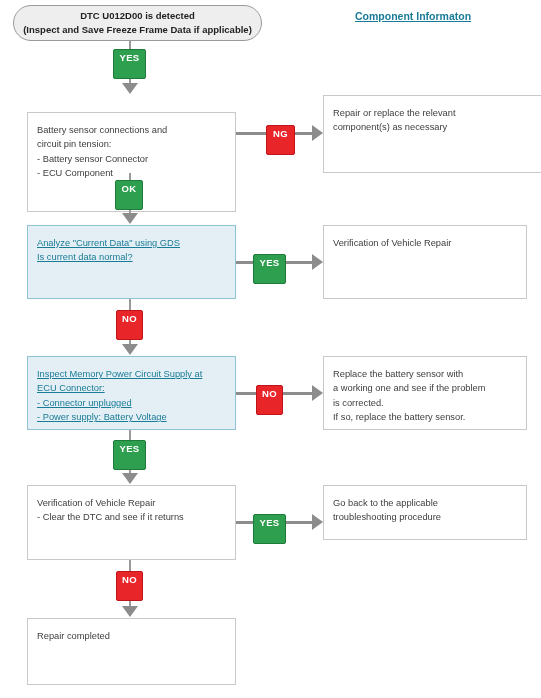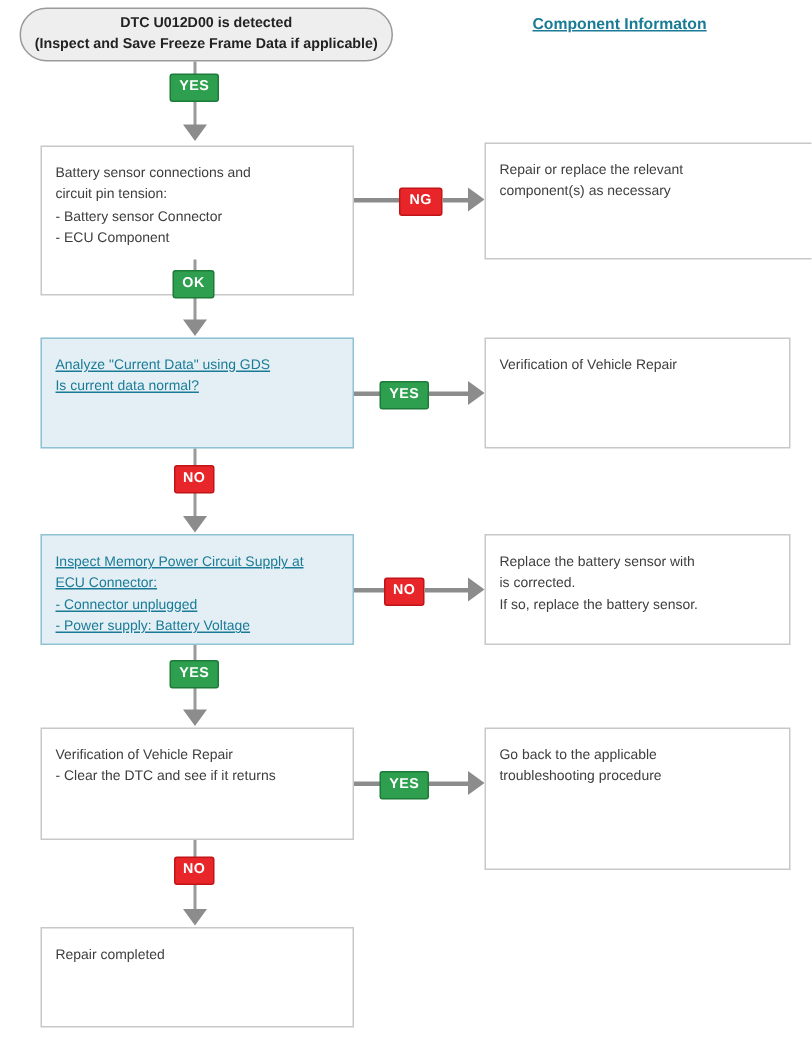--- a/index.html
+++ b/index.html
@@ -108,21 +108,21 @@
 
   
   .badge {
     position: absolute;
     box-sizing: border-box;
     font-size: 9.5px;
     font-weight: bold;
     color: #ffffff;
     text-align: center;
     line-height: 15px;
-    height: 19px;
+    height: 30px;
     border-radius: 2px;
     letter-spacing: 0.3px;
   }
   .badge.green {
     background: #2e9e4f;
     border: 1px solid #1d7a39;
   }
   .badge.red {
     background: #e8262a;
     border: 1px solid #c01418;
@@ -137,21 +137,21 @@
     <div class="l1">DTC U012D00 is detected</div>
     <div class="l2">(Inspect and Save Freeze Frame Data if applicable)</div>
   </div>
 
   <a class="comp-link">Component Informaton</a>
 
   <div class="vline" style="left:129px; top:41px; height:43px;"></div>
   <div class="arrow-down" style="left:122px; top:83px;"></div>
   <div class="badge green" style="left:113px; top:49px; width:33px;">YES</div>
 
-  <div class="box" style="left:27px; top:97px; width:209px; height:100px;">
+  <div class="box" style="left:27px; top:112px; width:209px; height:100px;">
     <div class="line">Battery sensor connections and</div>
     <div class="line">circuit pin tension:</div>
     <div class="line">- Battery sensor Connector</div>
     <div class="line">- ECU Component</div>
   </div>
 
   <div class="hline" style="left:236px; top:132px; width:30px;"></div>
   <div class="badge red" style="left:266px; top:125px; width:29px;">NG</div>
   <div class="hline" style="left:295px; top:132px; width:20px;"></div>
   <div class="arrow-right" style="left:312px; top:125px;"></div>
@@ -190,39 +190,40 @@
     <div class="line">- Power supply: Battery Voltage</div>
   </div>
 
   <div class="hline" style="left:236px; top:392px; width:30px;"></div>
   <div class="badge red" style="left:256px; top:385px; width:27px;">NO</div>
   <div class="hline" style="left:283px; top:392px; width:32px;"></div>
   <div class="arrow-right" style="left:312px; top:385px;"></div>
 
   <div class="box" style="left:323px; top:356px; width:204px; height:74px;">
     <div class="line">Replace the battery sensor with</div>
+    <div class="line">a working one and see if the problem</div>
     <div class="line">is corrected.</div>
     <div class="line">If so, replace the battery sensor.</div>
   </div>
 
   <div class="vline" style="left:129px; top:430px; height:45px;"></div>
   <div class="arrow-down" style="left:122px; top:473px;"></div>
   <div class="badge green" style="left:113px; top:440px; width:33px;">YES</div>
 
   <div class="box" style="left:27px; top:485px; width:209px; height:75px;">
     <div class="line">Verification of Vehicle Repair</div>
     <div class="line">- Clear the DTC and see if it returns</div>
   </div>
 
   <div class="hline" style="left:236px; top:521px; width:30px;"></div>
   <div class="badge green" style="left:253px; top:514px; width:33px;">YES</div>
   <div class="hline" style="left:286px; top:521px; width:29px;"></div>
   <div class="arrow-right" style="left:312px; top:514px;"></div>
 
-  <div class="box" style="left:323px; top:485px; width:204px; height:95px;">
+  <div class="box" style="left:323px; top:485px; width:204px; height:55px;">
     <div class="line">Go back to the applicable</div>
     <div class="line">troubleshooting procedure</div>
   </div>
 
   <div class="vline" style="left:129px; top:560px; height:48px;"></div>
   <div class="arrow-down" style="left:122px; top:606px;"></div>
   <div class="badge red" style="left:116px; top:571px; width:27px;">NO</div>
 
   <div class="box" style="left:27px; top:618px; width:209px; height:67px;">
     <div class="line">Repair completed</div>

